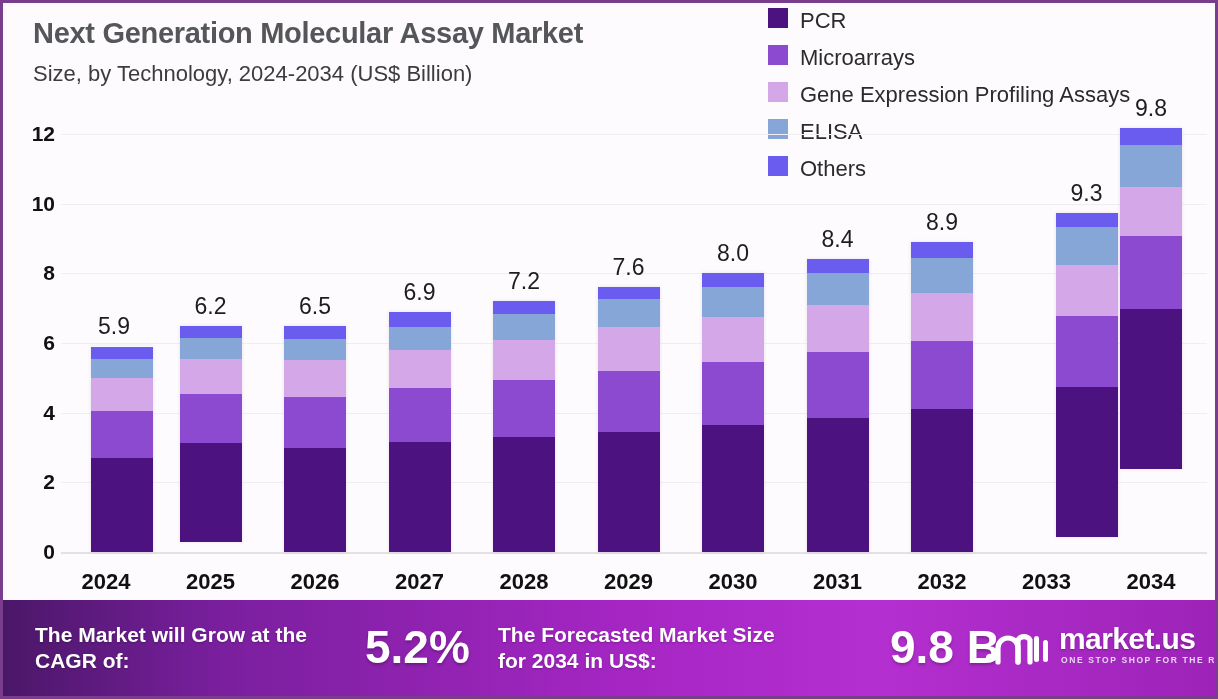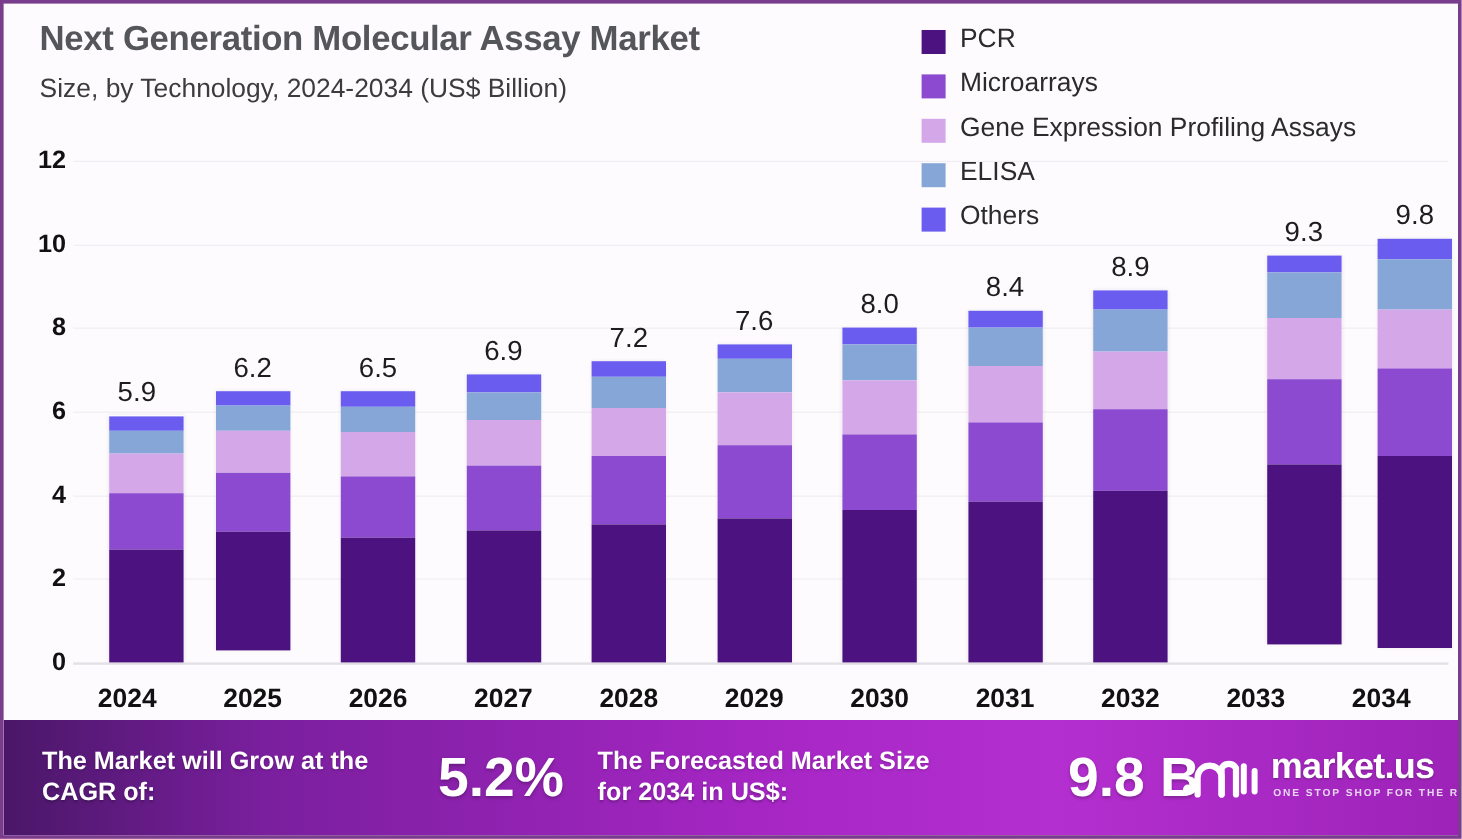--- a/index.html
+++ b/index.html
@@ -26,21 +26,21 @@
     letter-spacing:-0.3px;white-space:nowrap;
   }
   #chart-subtitle{
     position:absolute;left:30px;top:58px;
     font-size:22px;font-weight:normal;color:#3c3c3e;
     white-space:nowrap;
   }
 
   
   #legend{position:absolute;left:765px;top:5px;width:450px;}
-  .legend-item{display:flex;align-items:flex-end;height:37px;}
+  .legend-item{display:flex;align-items:flex-start;height:37px;}
   .legend-swatch{width:20px;height:20px;flex:0 0 20px;margin-right:12px;}
   .legend-label{font-size:22px;color:#2b2b2d;white-space:nowrap;}
 
   
   #plot{position:absolute;left:0;top:110px;width:1218px;height:490px;}
   #y-axis{position:absolute;left:0;top:0;width:60px;height:490px;}
   .y-tick{
     position:absolute;right:8px;
     font-size:21px;font-weight:bold;color:#111;
     transform:translateY(-50%);
@@ -255,21 +255,21 @@
           <div class="bar" style="height: 323.95px;">
             <div class="seg" style="height: 149.783px; background: rgb(76, 19, 128);"></div>
             <div class="seg" style="height: 71.4083px; background: rgb(139, 74, 208);"></div>
             <div class="seg" style="height: 50.5083px; background: rgb(212, 168, 232);"></div>
             <div class="seg" style="height: 38.3167px; background: rgb(135, 166, 216);"></div>
             <div class="seg" style="height: 13.9333px; background: rgb(107, 92, 240);"></div>
           </div>
           <div class="bar-total" style="top: -33px;">9.3</div>
         </div>
         <div class="x-tick" style="left: 1043.5px; transform: translateX(-50%);">2033</div>
-        <div class="bar-group" style="left: 1117px; width: 62px; height: 353px; margin-left: 28px;">
+        <div class="bar-group" style="left: 1117px; width: 62px; height: 424px;">
           <div class="bar" style="height: 341.367px;">
             <div class="seg" style="height: 160.233px; background: rgb(76, 19, 128);"></div>
             <div class="seg" style="height: 73.15px; background: rgb(139, 74, 208);"></div>
             <div class="seg" style="height: 48.7667px; background: rgb(212, 168, 232);"></div>
             <div class="seg" style="height: 41.8px; background: rgb(135, 166, 216);"></div>
             <div class="seg" style="height: 17.4167px; background: rgb(107, 92, 240);"></div>
           </div>
           <div class="bar-total" style="top: -33px;">9.8</div>
         </div>
         <div class="x-tick" style="left: 1148px; transform: translateX(-50%);">2034</div>

